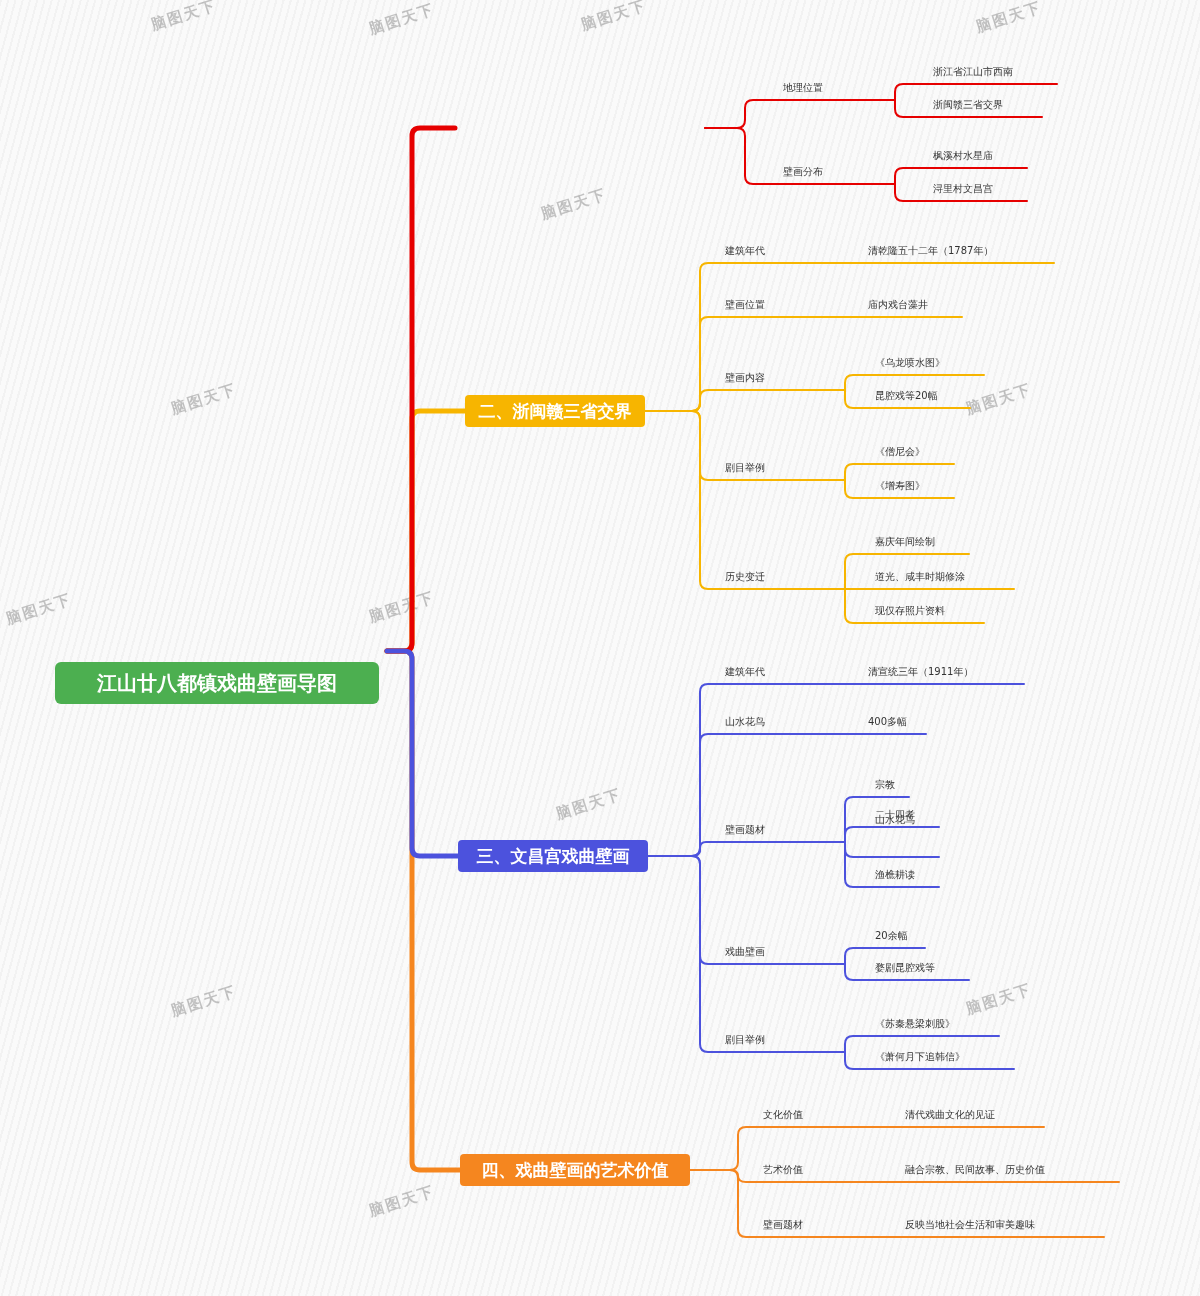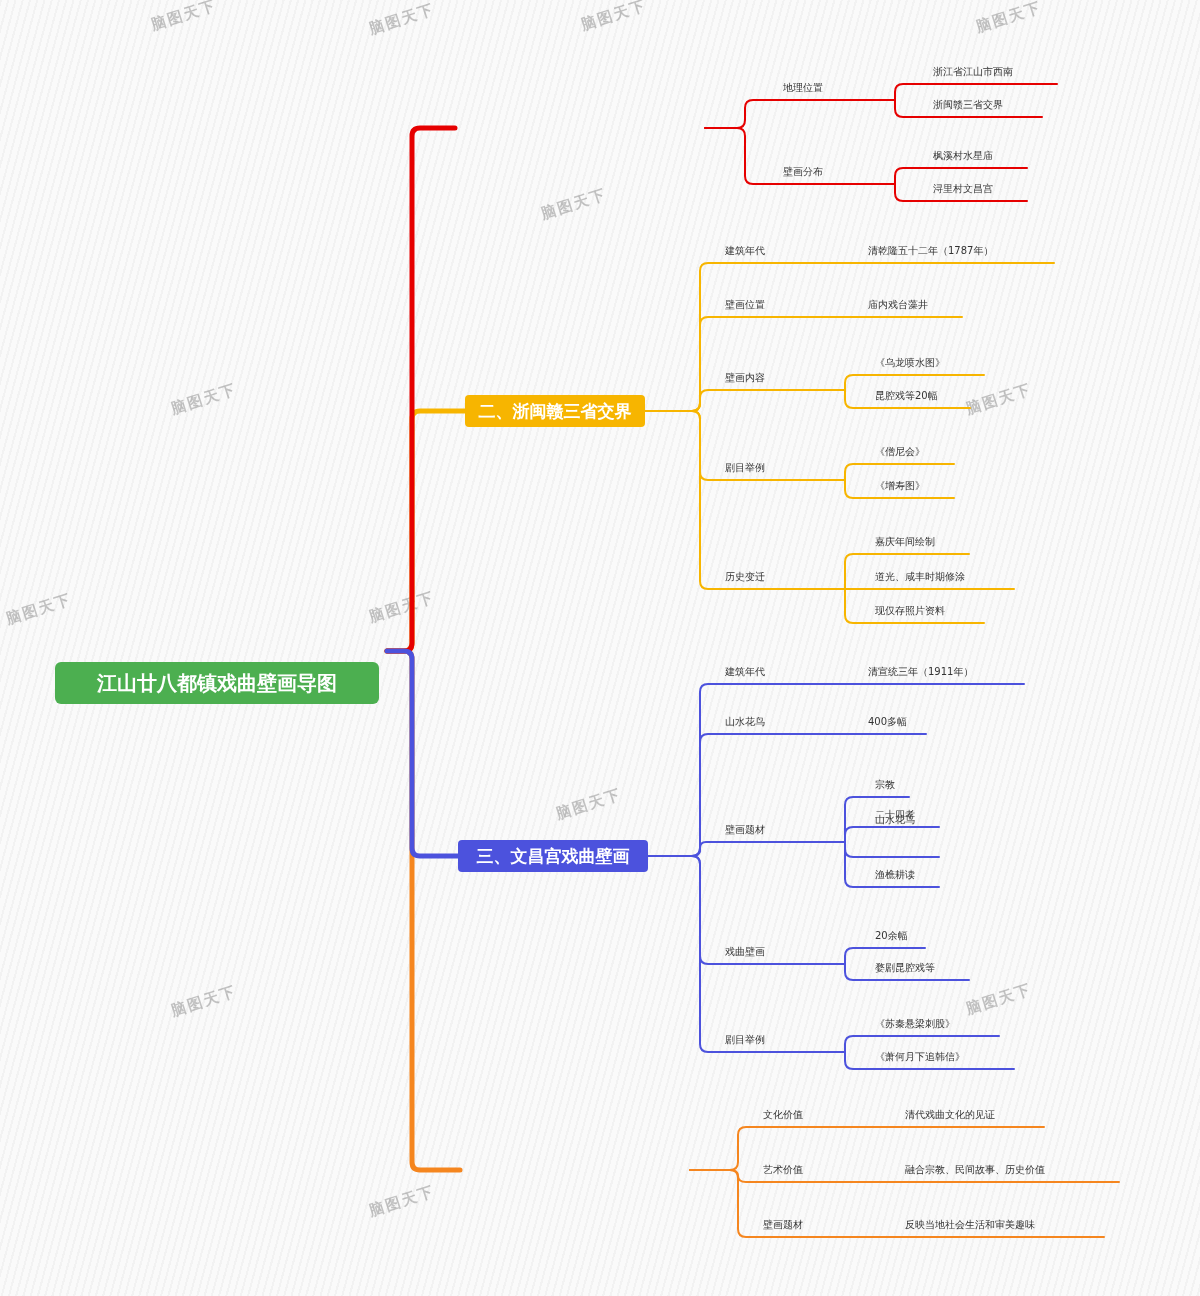--- a/index.html
+++ b/index.html
@@ -139,20 +139,21 @@
   <div class="topic" style="left:875px;top:805px">二十四孝</div>
   <div class="topic" style="left:875px;top:810px">山水花鸟</div>
   <div class="topic" style="left:875px;top:865px">渔樵耕读</div>
   <div class="topic" style="left:725px;top:942px">戏曲壁画</div>
   <div class="topic" style="left:875px;top:926px">20余幅</div>
   <div class="topic" style="left:875px;top:958px">婺剧昆腔戏等</div>
   <div class="topic" style="left:725px;top:1030px">剧目举例</div>
   <div class="topic" style="left:875px;top:1014px">《苏秦悬梁刺股》</div>
   <div class="topic" style="left:875px;top:1047px">《萧何月下追韩信》</div>
 
+  <div class="bnode b4" style="left:460px;top:1154px;width:230px">四、戏曲壁画的艺术价值</div>
   <div class="topic" style="left:763px;top:1105px">文化价值</div>
   <div class="topic" style="left:905px;top:1105px">清代戏曲文化的见证</div>
   <div class="topic" style="left:763px;top:1160px">艺术价值</div>
   <div class="topic" style="left:905px;top:1160px">融合宗教、民间故事、历史价值</div>
   <div class="topic" style="left:763px;top:1215px">壁画题材</div>
   <div class="topic" style="left:905px;top:1215px">反映当地社会生活和审美趣味</div>
 
 </div>
 
 </body></html>

